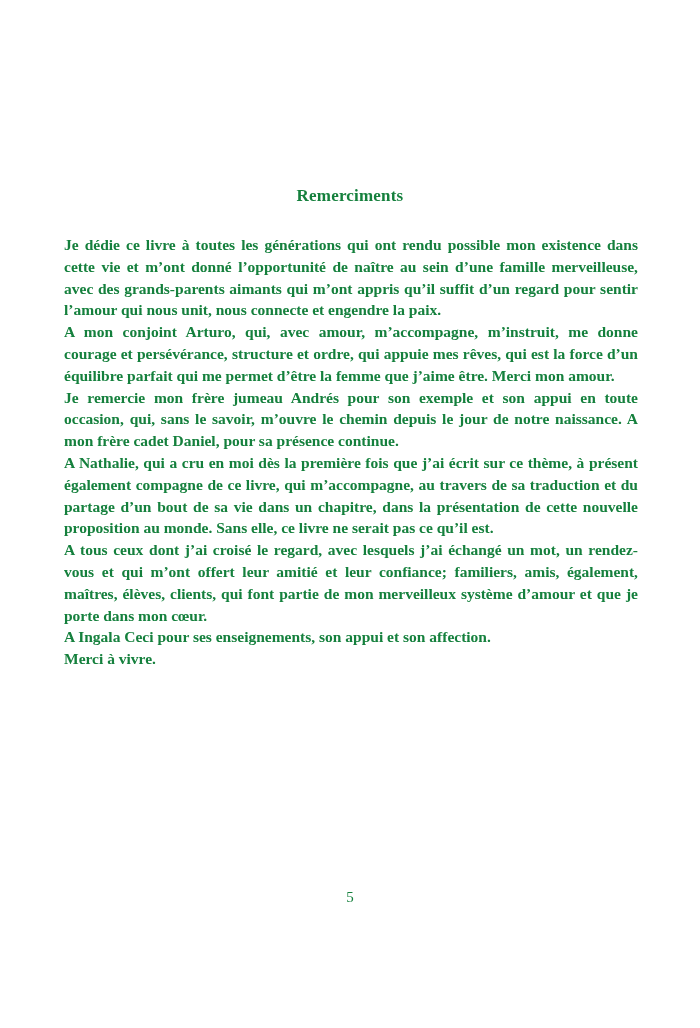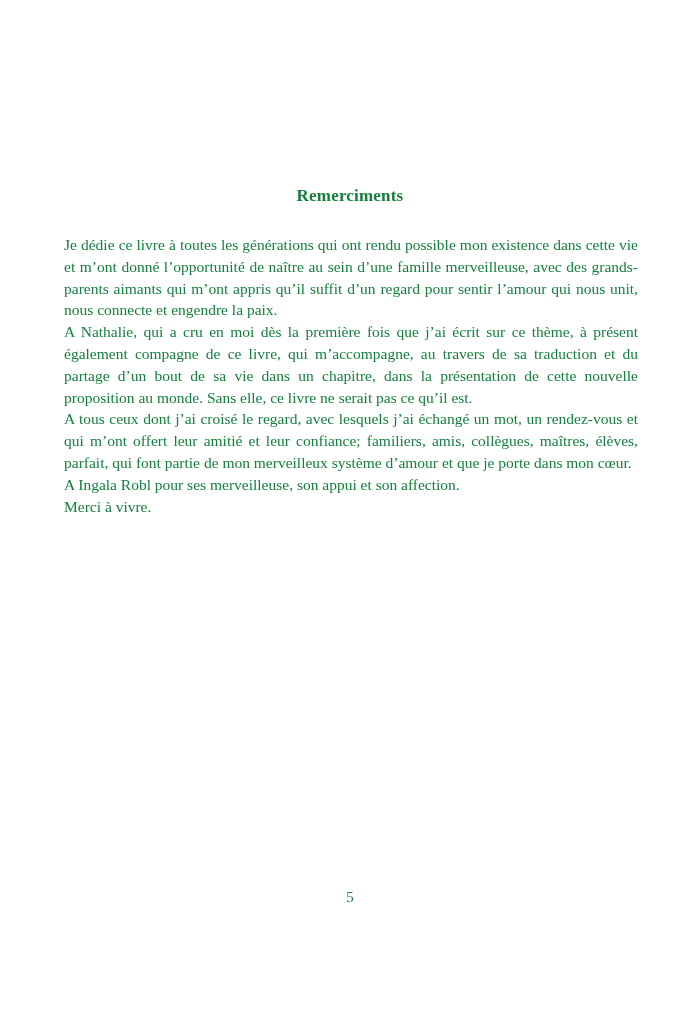--- a/index.html
+++ b/index.html
@@ -32,40 +32,43 @@
     top: 234px;
     left: 64px;
     width: 574px;
     font-size: 15.5px;
     line-height: 21.8px;
     text-align: justify;
   }
   .doc-body p {
     margin: 0;
     padding: 0;
+    font-weight: bold;
   }
   .page-number {
     position: absolute;
     top: 889px;
     left: 0;
     right: 0;
     text-align: center;
     font-size: 15px;
   }
 </style>
 </head>
 <body>
 
 <div class="page">
 
   <h1 class="doc-title">Remerciments</h1>
 
   <div class="doc-body">
     <p>Je dédie ce livre à toutes les générations qui ont rendu possible mon existence dans cette vie et m’ont donné l’opportunité de naître au sein d’une famille merveilleuse, avec des grands-parents aimants qui m’ont appris qu’il suffit d’un regard pour sentir l’amour qui nous unit, nous connecte et engendre la paix.</p>
+    <p>A mon conjoint Arturo, qui, avec amour, m’accompagne, m’instruit, me donne courage et persévérance, structure et ordre, qui appuie mes rêves, qui est la force d’un équilibre parfait qui me permet d’être la femme que j’aime être. Merci mon amour.</p>
+    <p>Je remercie mon frère jumeau Andrés pour son exemple et son appui en toute occasion, qui, sans le savoir, m’ouvre le chemin depuis le jour de notre naissance. A mon frère cadet Daniel, pour sa présence continue.</p>
     <p>A Nathalie, qui a cru en moi dès la première fois que j’ai écrit sur ce thème, à présent également compagne de ce livre, qui m’accompagne, au travers de sa traduction et du partage d’un bout de sa vie dans un chapitre, dans la présentation de cette nouvelle proposition au monde. Sans elle, ce livre ne serait pas ce qu’il est.</p>
-    <p>A tous ceux dont j’ai croisé le regard, avec lesquels j’ai échangé un mot, un rendez-vous et qui m’ont offert leur amitié et leur confiance; familiers, amis, collègues, maîtres, élèves, parfait, qui font partie de mon merveilleux système d’amour et que je porte dans mon cœur.</p>
-    <p>A Ingala Robl pour ses merveilleuse, son appui et son affection.</p>
+    <p>A tous ceux dont j’ai croisé le regard, avec lesquels j’ai échangé un mot, un rendez-vous et qui m’ont offert leur amitié et leur confiance; familiers, amis, également, maîtres, élèves, clients, qui font partie de mon merveilleux système d’amour et que je porte dans mon cœur.</p>
+    <p>A Ingala Ceci pour ses enseignements, son appui et son affection.</p>
     <p>Merci à vivre.</p>
   </div>
 
   <div class="page-number">5</div>
 
 </div>
 
 </body></html>

